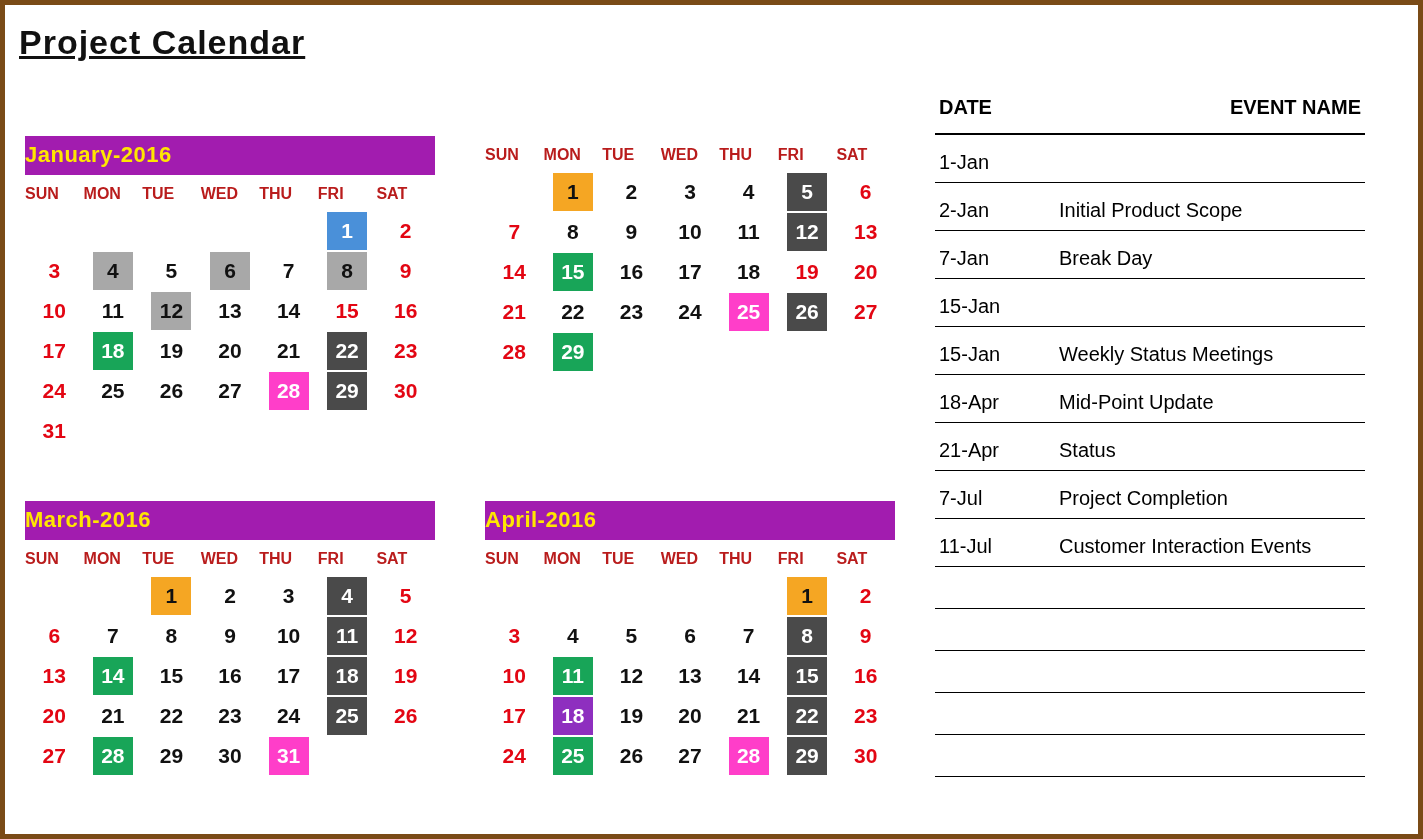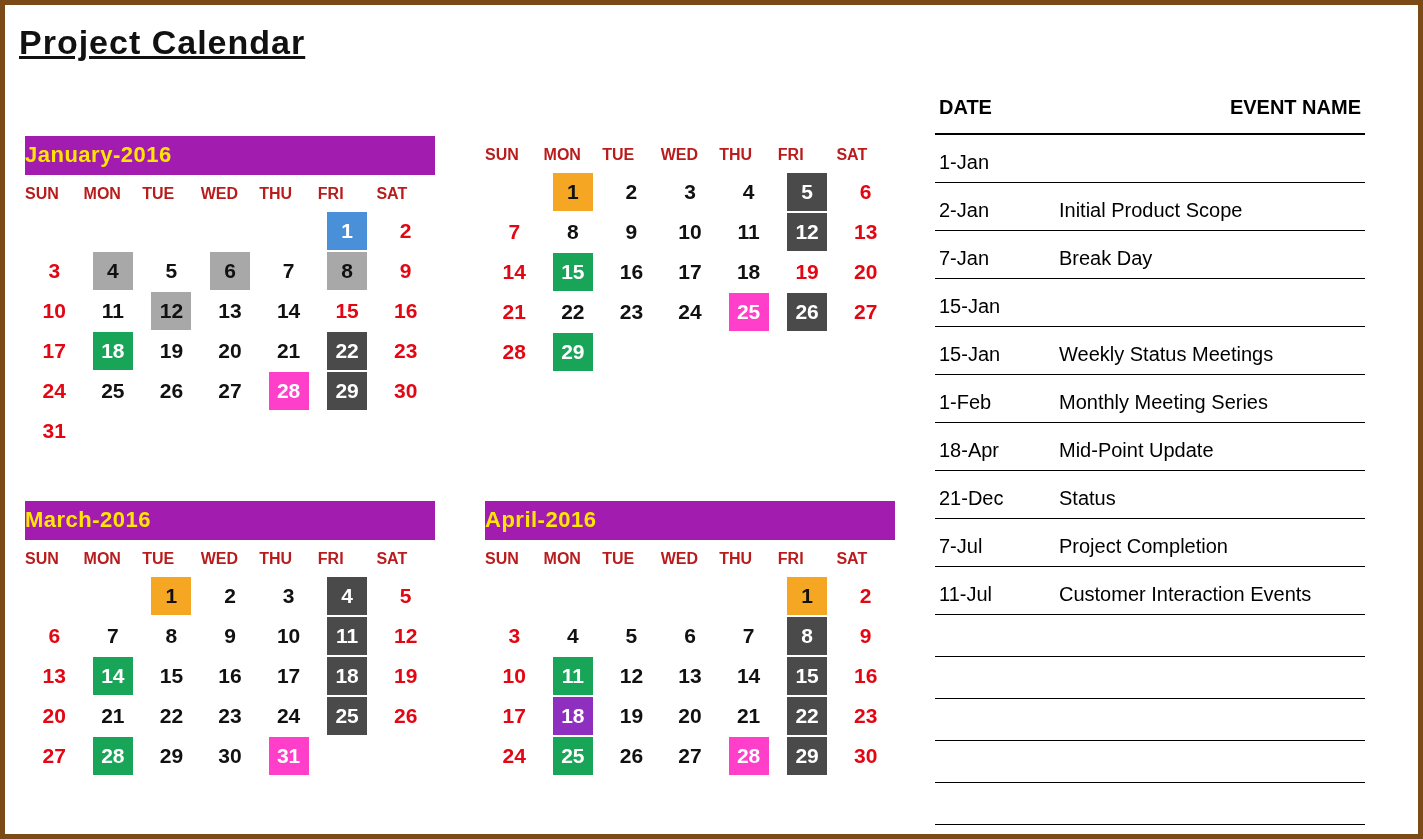--- a/index.html
+++ b/index.html
@@ -364,29 +364,25 @@
           <div>Break Day</div>
         </div>
         <div class="ev-row">
           <div>15-Jan</div>
         </div>
         <div class="ev-row">
           <div>15-Jan</div>
           <div>Weekly Status Meetings</div>
         </div>
         <div class="ev-row">
-          <div>1-Feb</div>
-          <div>Monthly Meeting Series</div>
-        </div>
-        <div class="ev-row">
           <div>18-Apr</div>
           <div>Mid-Point Update</div>
         </div>
         <div class="ev-row">
-          <div>21-Dec</div>
+          <div>21-Apr</div>
           <div>Status</div>
         </div>
         <div class="ev-row">
           <div>7-Jul</div>
           <div>Project Completion</div>
         </div>
         <div class="ev-row">
           <div>11-Jul</div>
           <div>Customer Interaction Events</div>
         </div>

